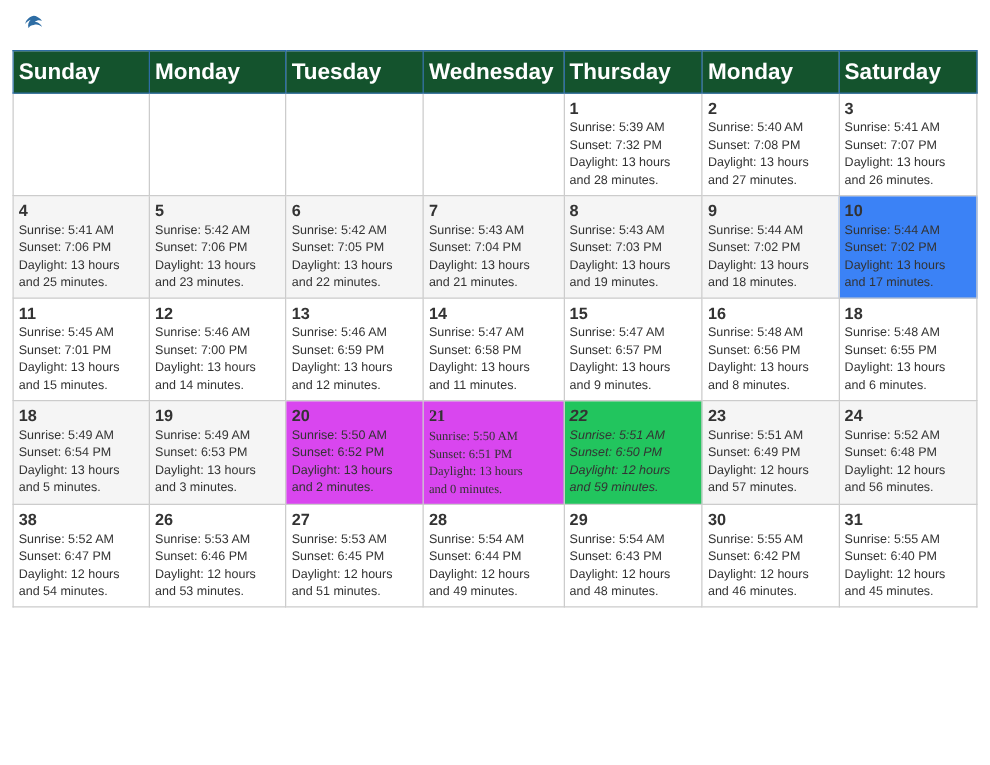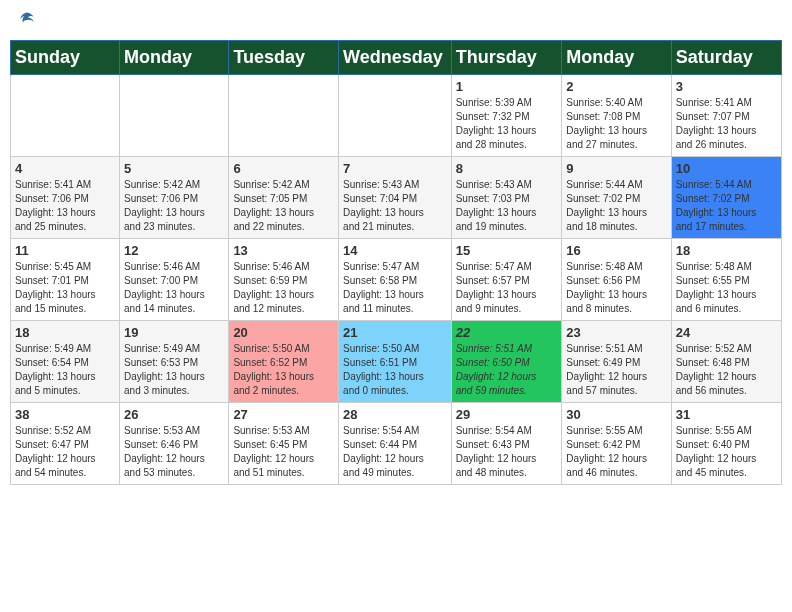--- a/index.html
+++ b/index.html
@@ -261,28 +261,28 @@
 Daylight: 13 hours
 and 5 minutes.</div>
         </td>
         <td style="background: rgb(245, 245, 245);">
           <div class="day-num">19</div>
           <div class="day-info" style="white-space: pre-line;">Sunrise: 5:49 AM
 Sunset: 6:53 PM
 Daylight: 13 hours
 and 3 minutes.</div>
         </td>
-        <td style="background: #fca5a5;">
+        <td style="background: #d946ef;">
           <div class="day-num">20</div>
           <div class="day-info" style="white-space: pre-line;">Sunrise: 5:50 AM
 Sunset: 6:52 PM
 Daylight: 13 hours
 and 2 minutes.</div>
         </td>
-        <td style="background: #7dd3fc;">
+        <td style="background: #d946ef; font-family: Liberation Serif, serif;">
           <div class="day-num">21</div>
           <div class="day-info" style="white-space: pre-line;">Sunrise: 5:50 AM
 Sunset: 6:51 PM
 Daylight: 13 hours
 and 0 minutes.</div>
         </td>
         <td style="background: #22c55e; font-style: italic;">
           <div class="day-num">22</div>
           <div class="day-info" style="white-space: pre-line;">Sunrise: 5:51 AM
 Sunset: 6:50 PM

